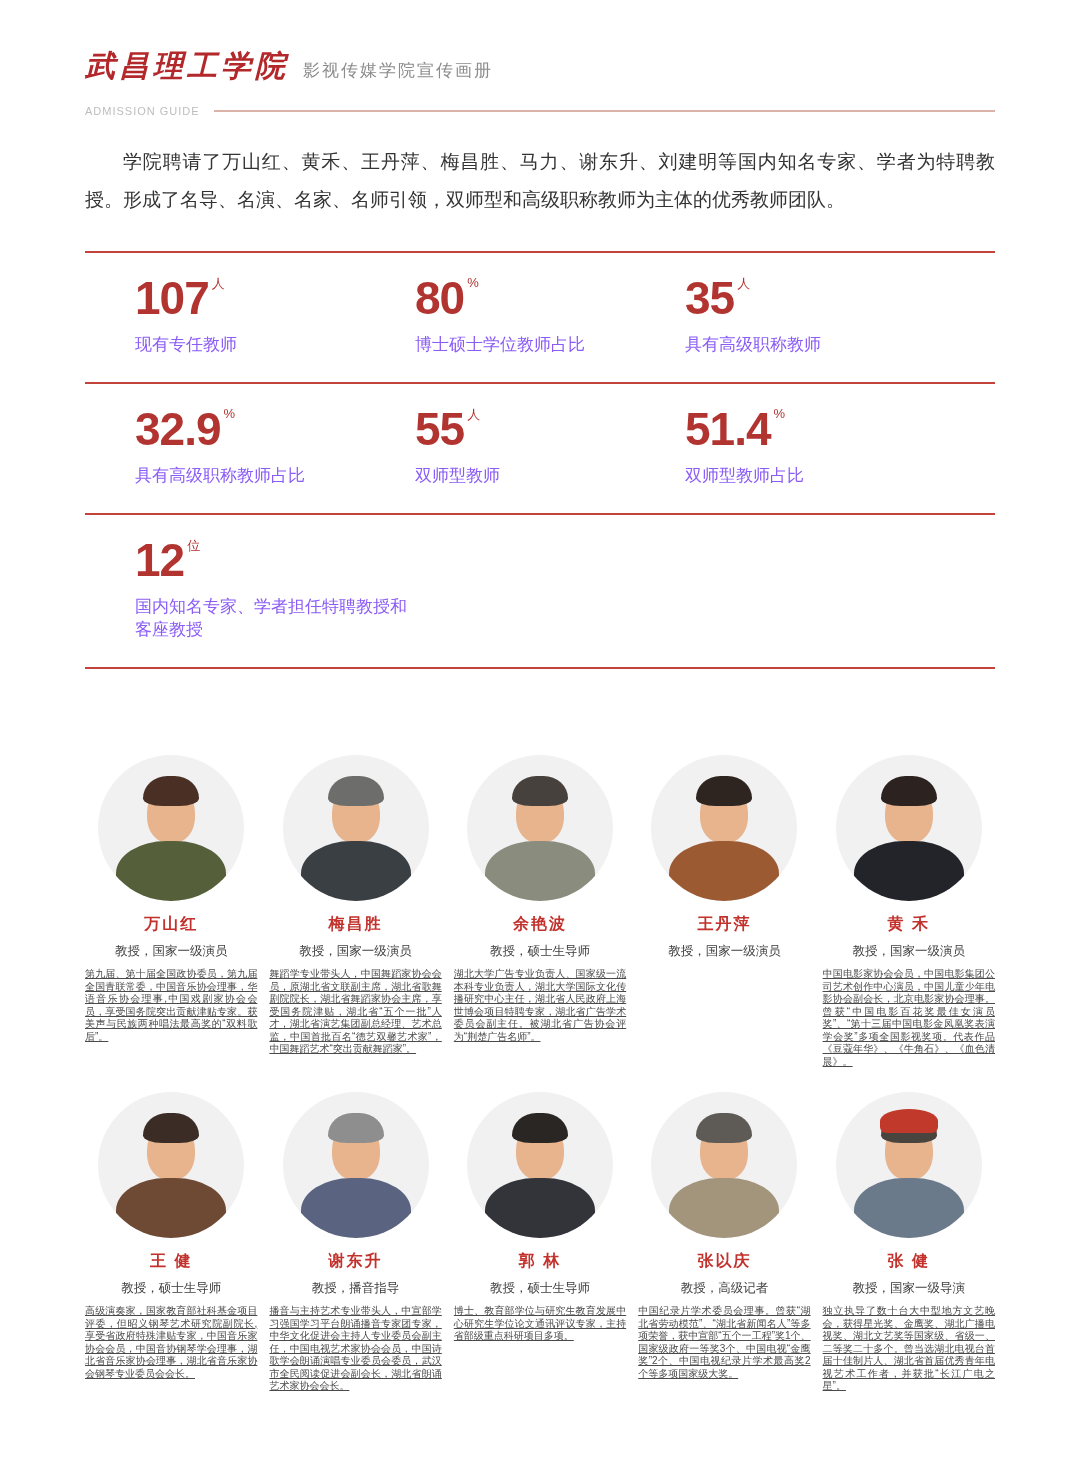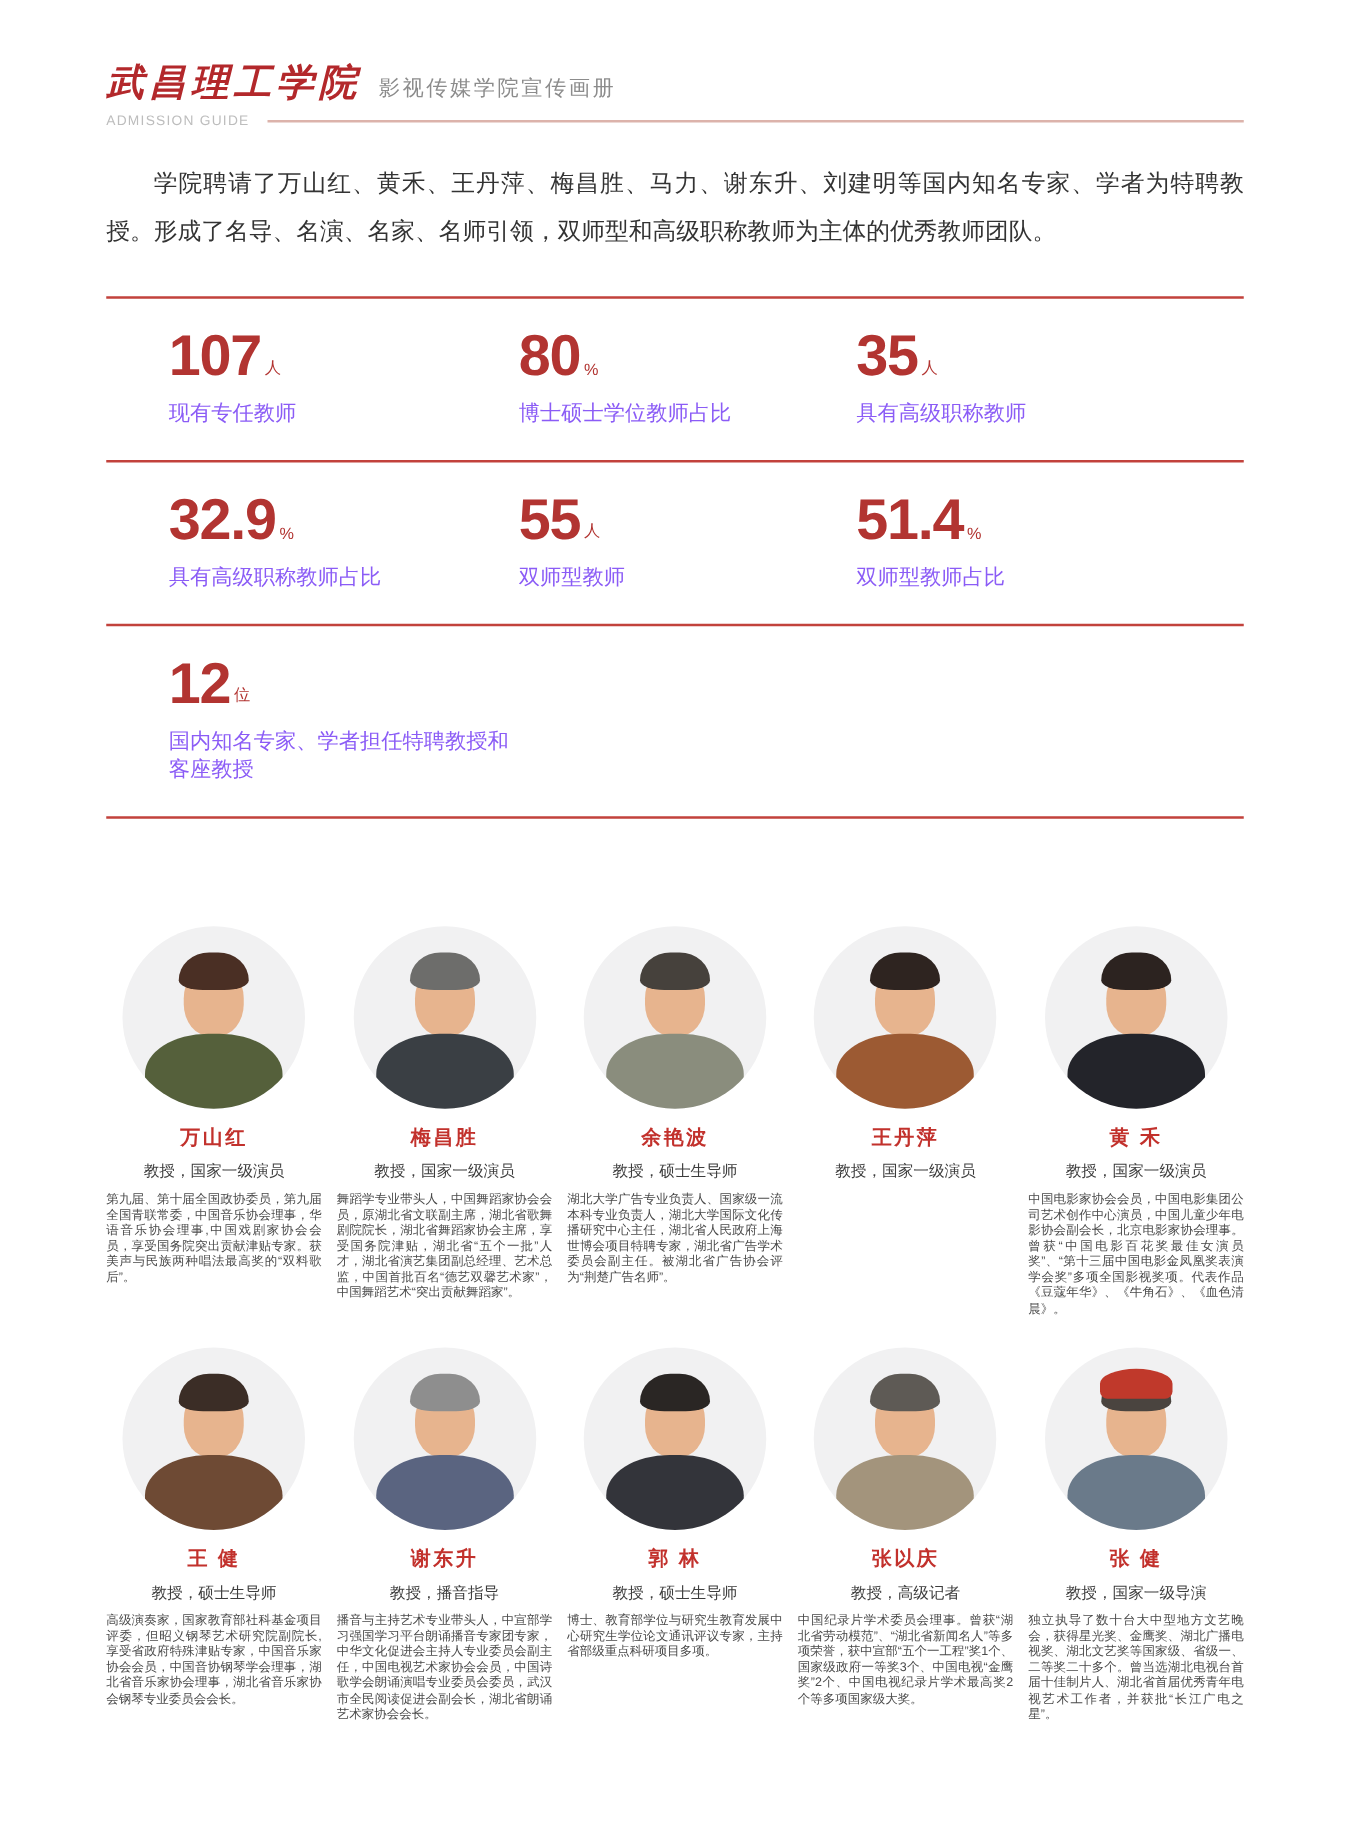--- a/index.html
+++ b/index.html
@@ -5,35 +5,35 @@
   * { margin:0; padding:0; box-sizing:border-box; }
   html,body { width:1080px; height:1466px; background:#ffffff;
     font-family:"Liberation Sans", sans-serif; color:#333; }
   .page { width:1080px; height:1466px; padding:46px 85px 0 85px; overflow:hidden; }
 
   
   .logo-row { display:flex; align-items:baseline; }
   .logo { font-family:"DejaVu Serif", serif; font-style:italic; font-weight:bold;
     font-size:30px; color:var(--brand-red,#b3282b); letter-spacing:4px; }
   .album { font-size:17px; color:#8c8c8c; margin-left:14px; letter-spacing:2px; }
-  .guide-row { display:flex; align-items:center; margin-top:4px; }
+  .guide-row { display:flex; align-items:center; margin-top:18px; }
   .guide { font-size:11px; color:#bdbdbd; letter-spacing:1px; white-space:nowrap; }
   .guide-line { flex:1; height:0; border-top:2px solid var(--divider-pink,#dcb3ab); margin-left:14px; }
 
   
   h1 { margin-top:36px; font-size:42px; font-weight:700; letter-spacing:3px;
     color:var(--brand-red,#b3282b); }
   .intro { margin-top:26px; font-size:19px; line-height:2.0; color:#333;
     text-indent:2em; text-align:justify; }
 
   
   .stats { margin-top:32px; border-bottom:2px solid var(--divider-red,#c2423c); }
   .stat-row { display:grid; grid-template-columns:280px 270px 1fr;
     padding:22px 0 26px 50px; border-top:2px solid var(--divider-red,#c2423c); }
-  .stat-top { display:flex; align-items:flex-end; }
+  .stat-top { display:flex; align-items:flex-start; }
   .stat-value { font-size:46px; line-height:1; font-weight:800; letter-spacing:-1px;
     color:var(--number-red,#b23431); }
   .stat-unit { font-size:13px; color:var(--number-red,#b23431); margin-left:3px; padding-bottom:4px; }
   .stat-label { margin-top:12px; font-size:17px; color:#8b5cf6; }
 
   
   .teachers { margin-top:86px; display:grid; grid-template-columns:repeat(5,1fr);
     column-gap:12px; row-gap:24px; }
   .teacher { display:flex; flex-direction:column; }
   .avatar { position:relative; width:146px; height:146px; border-radius:50%;
@@ -42,21 +42,21 @@
     width:48px; height:58px; border-radius:48% 48% 44% 44%; background:#e7b48e; }
   .av-body { position:absolute; z-index:3; top:86px; left:50%; transform:translateX(-50%);
     width:110px; height:70px; border-radius:46% 46% 0 0; background:#555; }
   .av-hair { position:absolute; z-index:4; top:21px; left:50%; transform:translateX(-50%);
     width:56px; height:30px; border-radius:50% 50% 40% 40% / 85% 85% 30% 30%; background:#3a2e28; }
   .av-cap { position:absolute; z-index:5; top:17px; left:50%; transform:translateX(-50%);
     width:58px; height:24px; border-radius:50% 50% 6px 6px; background:#c0392b; display:none; }
   .t-name { margin-top:13px; text-align:center; font-size:16px; font-weight:700;
     letter-spacing:2px; color:var(--name-red,#c2312c); }
   .t-title { margin-top:8px; text-align:center; font-size:12.5px; color:#3d3d3d; }
-  .t-bio { margin-top:8px; font-size:10px; line-height:12.5px; color:#4a4a4a; text-align:justify; }
+  .t-bio { margin-top:8px; font-size:10px; line-height:12.5px; color:#4a4a4a; text-align:justify;text-decoration:underline; }
 </style>
 </head>
 <body>
 
 <div class="page">
   <header>
     <div class="logo-row">
       <span class="logo">武昌理工学院</span>
       <span class="album">影视传媒学院宣传画册</span>
     </div>

